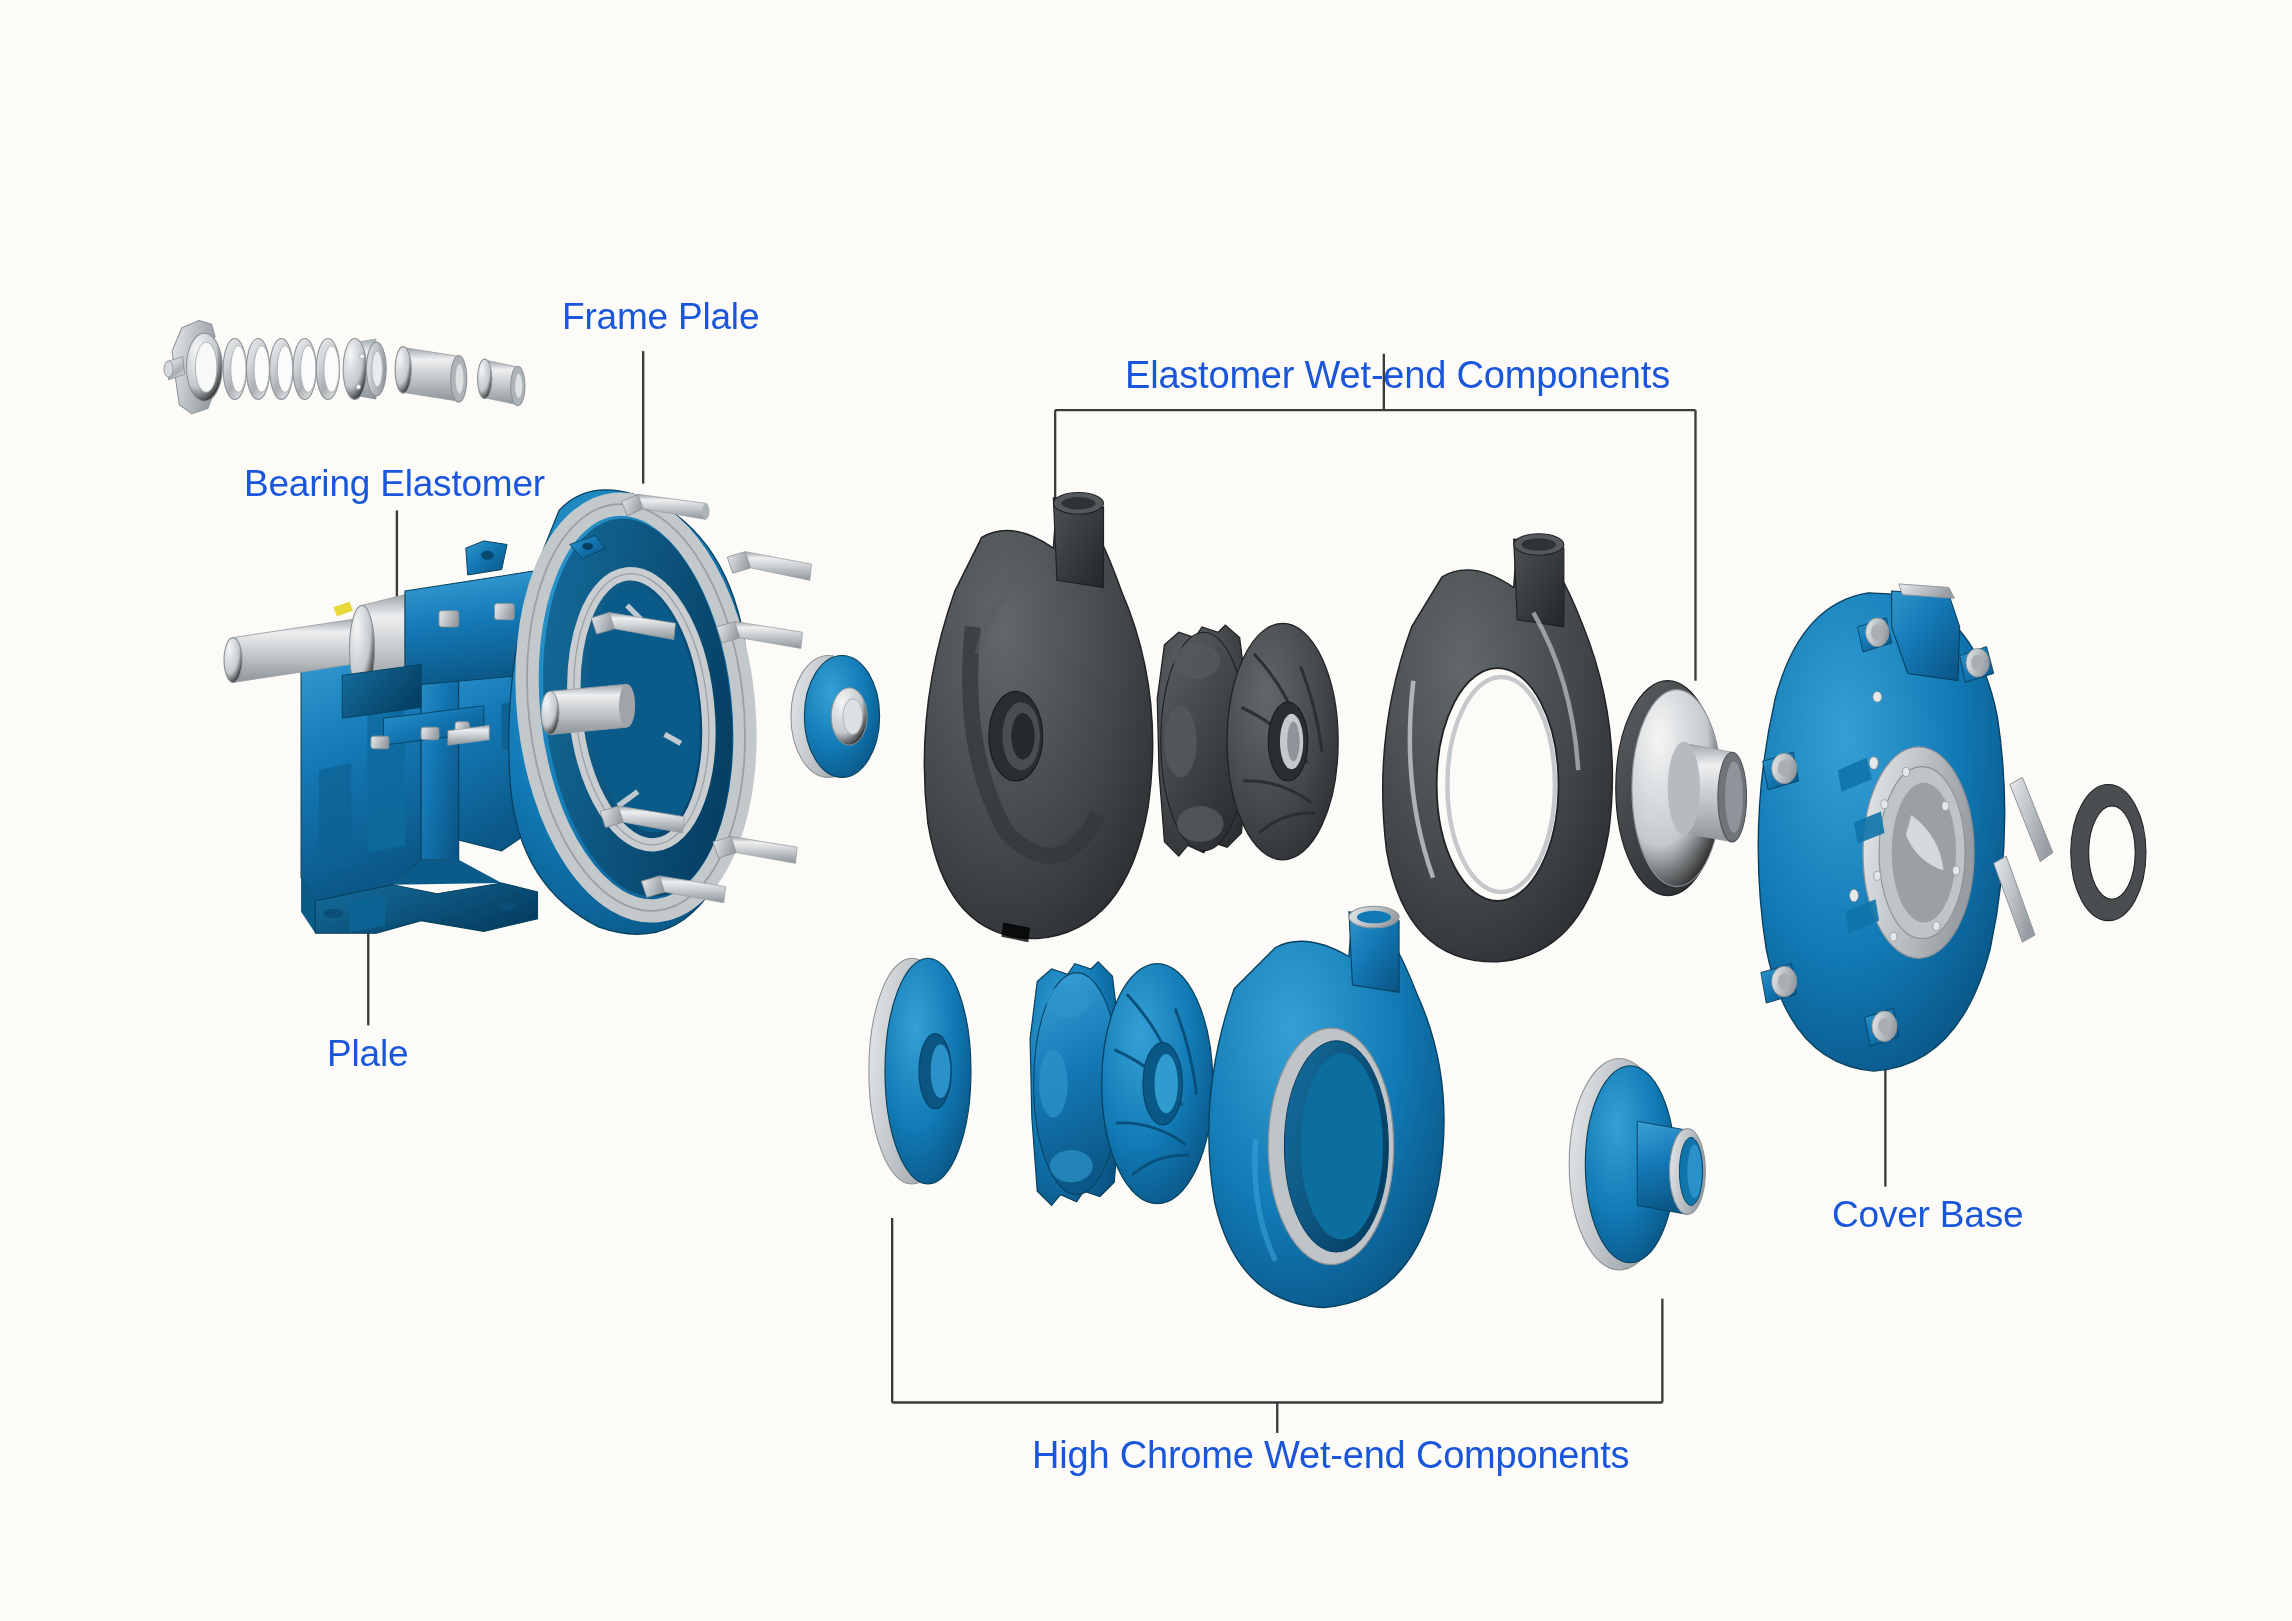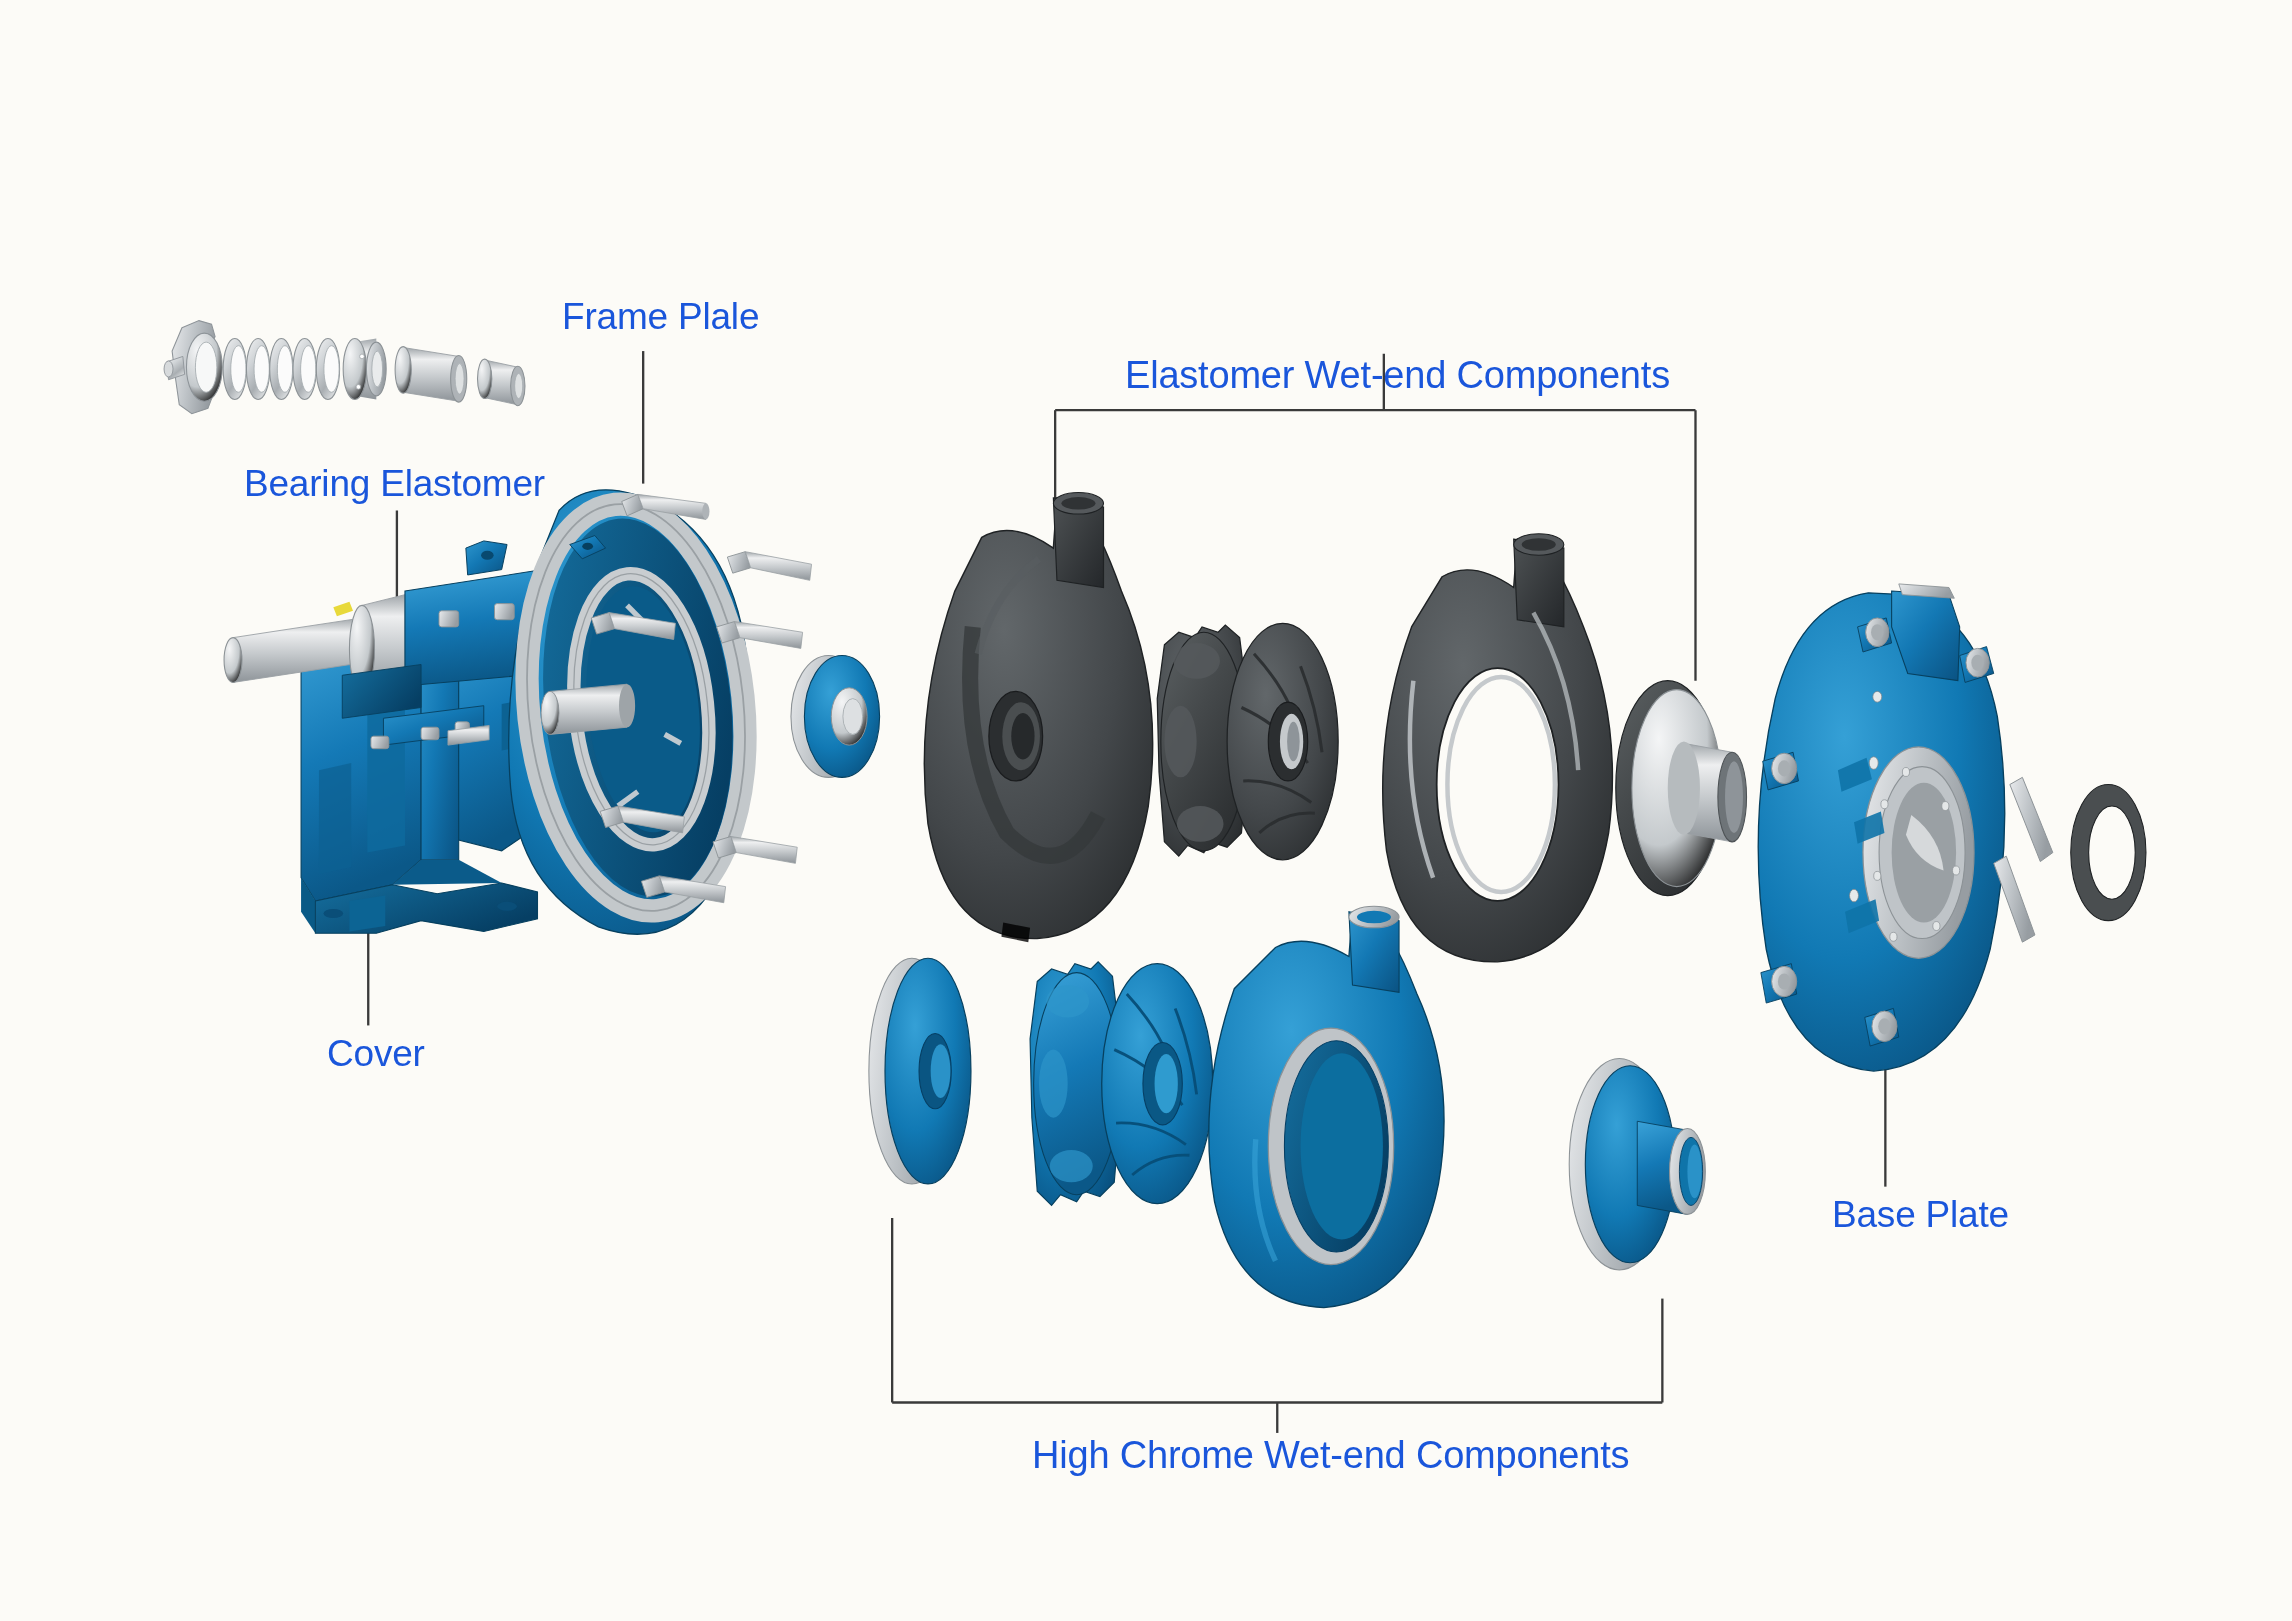--- a/index.html
+++ b/index.html
@@ -465,22 +465,22 @@
       <ellipse cx="1888" cy="1308" rx="13" ry="38" fill="#0F74A9" stroke="#063F64" stroke-width="1"></ellipse>
       <ellipse cx="1892" cy="1308" rx="8" ry="30" fill="#2A92C8"></ellipse>
     </g>
 
   </svg>
 
   <div class="lbl sz1" style="left:562px;  top:296px;">Frame Plale</div>
 
   <div class="lbl sz1" style="left:244px;  top:463px;">Bearing Elastomer</div>
 
-  <div class="lbl sz1" style="left:327px;  top:1033px;">Cover</div>
+  <div class="lbl sz1" style="left:327px;  top:1033px;">Plale</div>
 
   <div class="lbl sz2" style="left:1032px; top:1434px;">High Chrome Wet-end Components</div>
 
   <div class="lbl sz2" style="left:1125px; top:354px;">Elastomer Wet-end Components</div>
 
-  <div class="lbl sz1" style="left:1832px; top:1194px;">Base Plate</div>
+  <div class="lbl sz1" style="left:1832px; top:1194px;">Cover Base</div>
 
 </div>
 
 
 </body></html>

